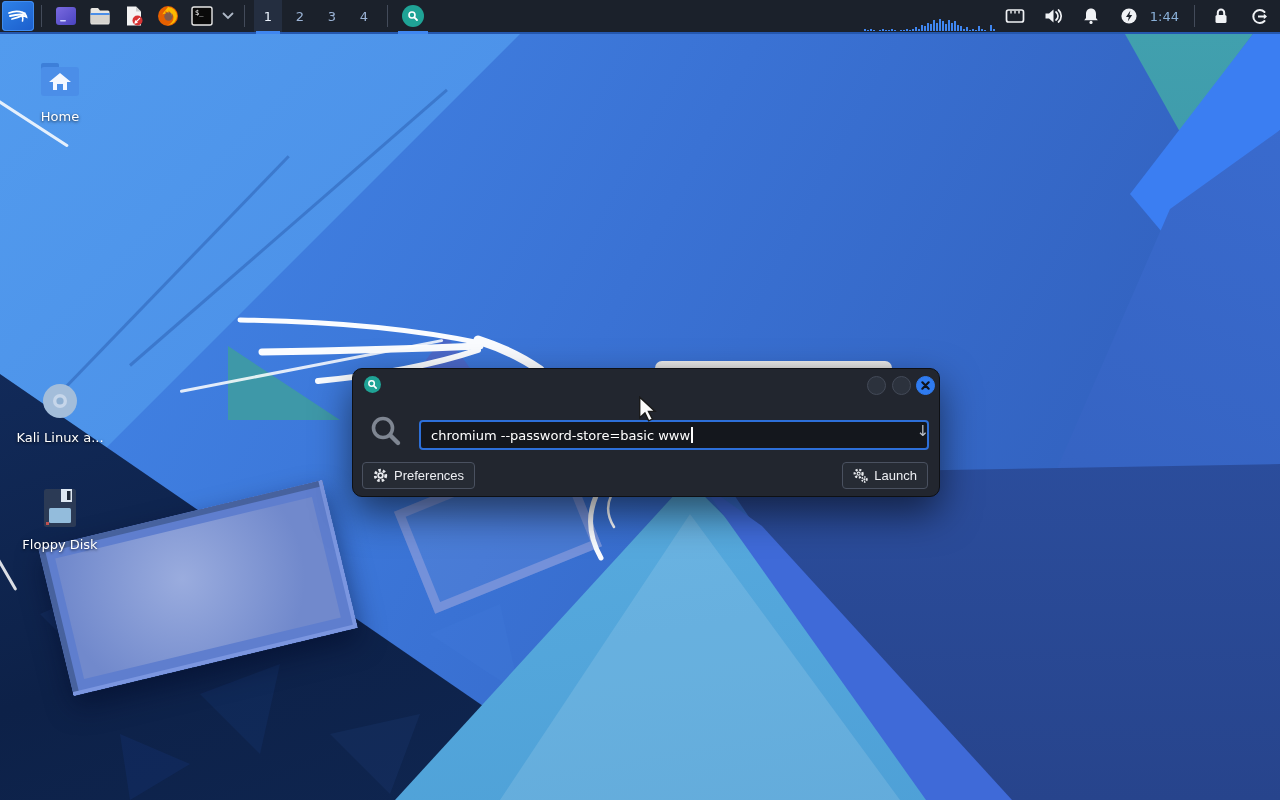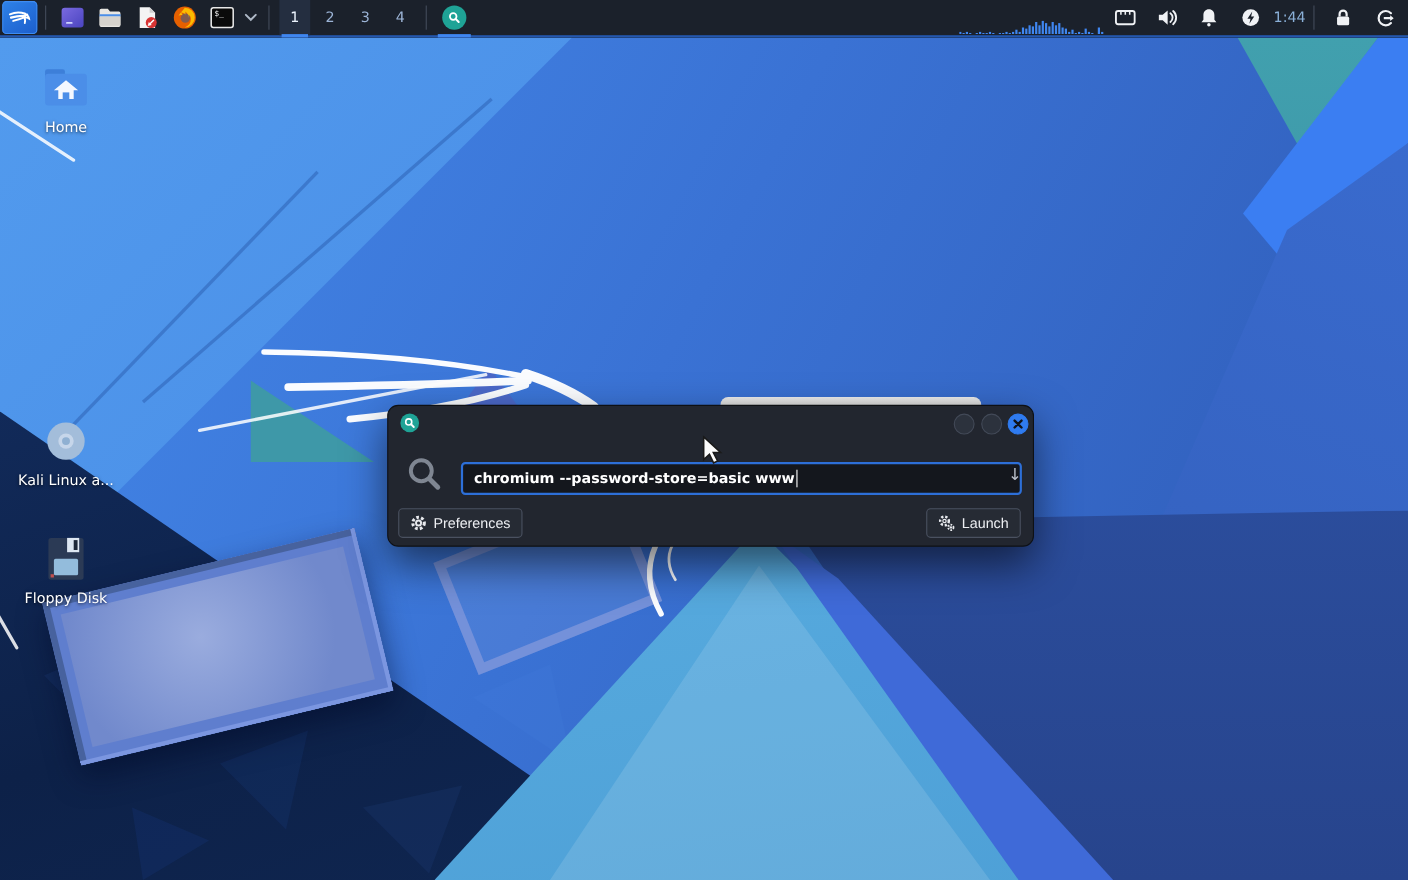--- a/index.html
+++ b/index.html
@@ -20,21 +20,21 @@
   .ws-btn { width:28px; height:32px; margin:0 2px; display:flex; align-items:center; justify-content:center;
             color:#9cb4d6; font-size:13px; position:relative; flex:0 0 auto; }
   .ws-btn.active { color:#eaf2fc; background:#242e40; }
   .ws-btn.active::after { content:""; position:absolute; left:2px; right:2px; bottom:-2px; height:3px; background:#3f86f0; }
   .task-btn { width:36px; height:32px; display:flex; align-items:center; justify-content:center; position:relative; flex:0 0 auto; }
   .task-btn.active::after { content:""; position:absolute; left:3px; right:3px; bottom:-2px; height:3px; background:#3f86f0; }
   .badge-circle { width:22px; height:22px; border-radius:50%; background:#1fa396; display:flex; align-items:center; justify-content:center; }
   .cpu-graph { margin-left:auto; width:132px; height:30px; display:flex; align-items:flex-end; gap:1px; overflow:hidden; flex:0 0 auto; }
   .cpu-graph .bar { width:2px; background:#3f86f0; flex:0 0 auto; }
   .tray-icon { width:22px; height:22px; margin:0 8px; display:flex; align-items:center; justify-content:center; flex:0 0 auto; }
-  .clock { color:#8ab0d8; font-size:13px; margin:0 0 0 2px; flex:0 0 auto; }
+  .clock { color:#8ab0d8; font-size:13px; margin:0 8px 0 2px; flex:0 0 auto; }
 
   
   .desktop { position:absolute; left:0; top:34px; width:1280px; height:766px; overflow:hidden;
              background:linear-gradient(118deg,#4489ea 0%,#3a72d4 45%,#2e59b4 100%); }
   .facet { position:absolute; inset:0; }
   .f-tl { clip-path:polygon(0 0,520px 0,0 520px); background:linear-gradient(135deg,#529bee,#3f7cdc); }
   .f-teal { clip-path:polygon(1125px 0,1253px 0,1180px 98px); background:linear-gradient(180deg,#41a0ae,#35829c); }
   .f-band { clip-path:polygon(1253px 0,1280px 0,1280px 96px,1172px 210px,1130px 160px); background:#3b7ef2; }
   .f-right { clip-path:polygon(1280px 96px,1280px 520px,1020px 520px,1170px 175px); background:linear-gradient(200deg,#3a6cd0,#3058b0); }
   .f-right2 { clip-path:polygon(1280px 430px,1280px 766px,940px 766px,720px 440px); background:linear-gradient(180deg,#3058b0,#27448c); }
@@ -68,21 +68,21 @@
               color:#f0f2f6; font-size:12.5px; font-weight:bold; }
   .af-badge { position:absolute; left:11px; top:7px; width:17px; height:17px; border-radius:50%;
               background:#1fa396; display:flex; align-items:center; justify-content:center; }
   .winbtn { position:absolute; top:7px; width:19px; height:19px; border-radius:50%;
             background:#2c323d; border:1px solid #434a58; }
   .winbtn.close { background:#2f7bf0; border-color:#2f7bf0; display:flex; align-items:center; justify-content:center; }
   .af-search-ico { position:absolute; left:16px; top:45px; }
   .af-input { position:absolute; left:66px; top:51px; width:510px; height:30px;
               background:#14171d; border:2px solid #2d6fd8; border-radius:4px;
               display:flex; align-items:center; padding:0 22px 0 10px;
-              color:#fff; font-size:13px; white-space:nowrap; overflow:hidden;font-weight:bold; }
+              color:#fff; font-size:13px; white-space:nowrap; overflow:hidden; }
   .caret { display:inline-block; width:1.5px; height:16px; background:#fff; margin-left:1px; }
   .combo-arrow { position:absolute; right:10px; top:55px; color:#b9bfc9; font-size:15px; line-height:1; }
   .af-btn { position:absolute; top:93px; height:27px; padding:0 10px;
             background:#262b34; border:1px solid #4a5160; border-radius:4px;
             color:#eceef2; font-size:13px; display:flex; align-items:center; gap:6px; }
   .af-btn.pref { left:9px; }
   .af-btn.launch { right:11px; }
 
   .cursor { position:absolute; left:638px; top:362px; z-index:60; }
 </style>

